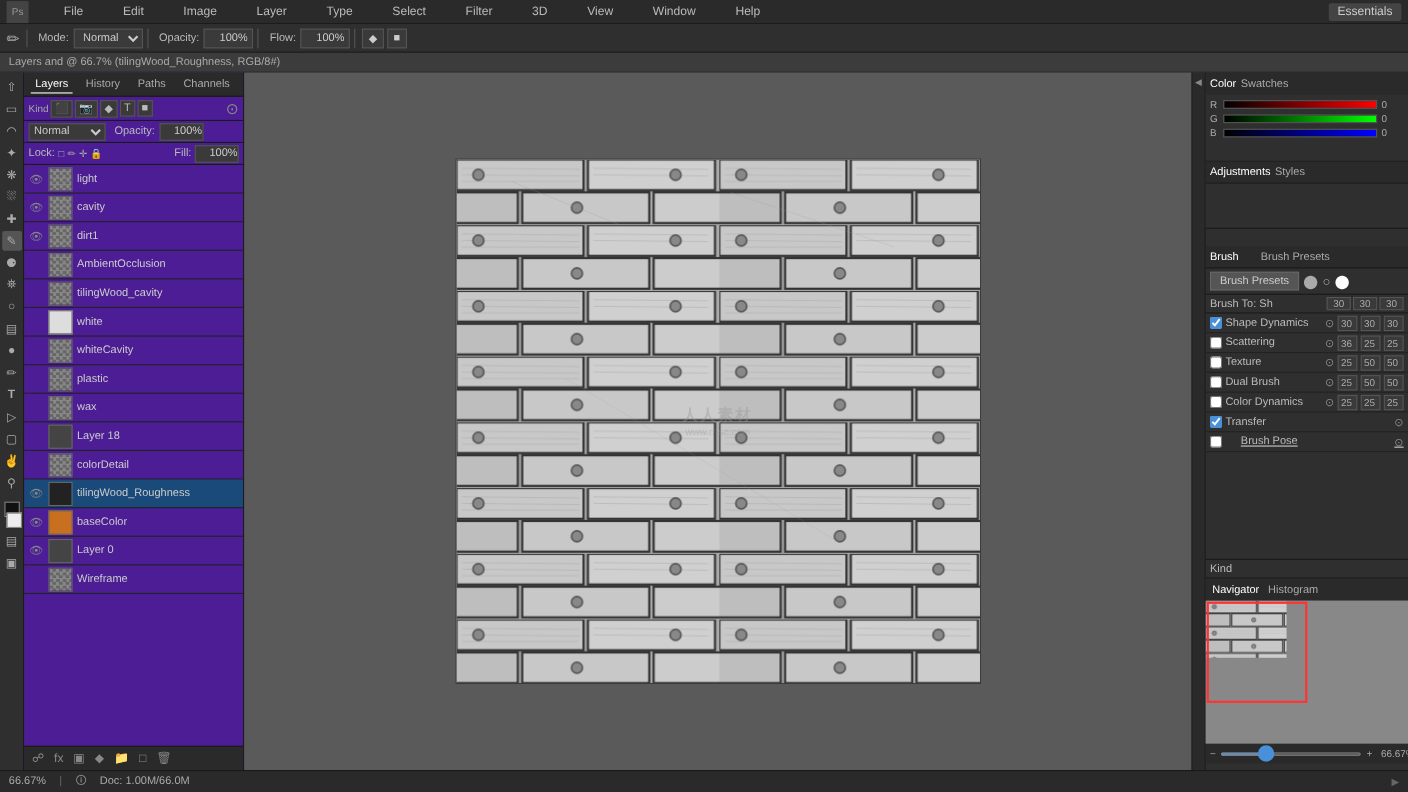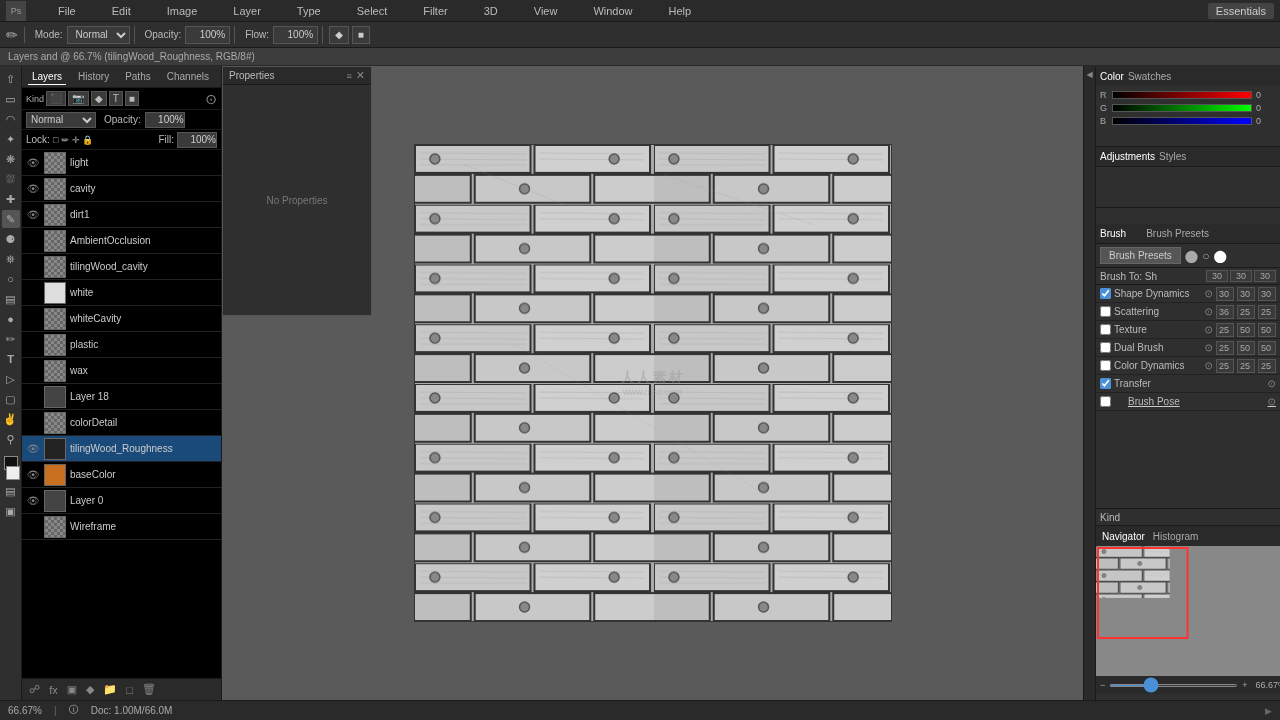--- a/index.html
+++ b/index.html
@@ -126,21 +126,21 @@
       color: #aaa;
       cursor: pointer;
       font-size: 11px;
       border-radius: 2px;
     }
     .tool-btn.active { background: #555; }
 
     
     .layers-panel {
       width: 200px;
-      background: #000000;
+      background: #4c1d95;
       border-right: 1px solid #1a1a1a;
       display: flex;
       flex-direction: column;
     }
     .layers-tabs {
       display: flex;
       height: 22px;
       background: #2a2a2a;
       align-items: center;
       padding: 0 6px;
@@ -617,30 +617,20 @@
       <span class="layer-bottom-btn">▣</span>
       <span class="layer-bottom-btn">◆</span>
       <span class="layer-bottom-btn">📁</span>
       <span class="layer-bottom-btn">□</span>
       <span class="layer-bottom-btn">🗑</span>
     </div>
   </div>
 
   <div class="canvas-area">
 
-    <div class="properties-panel" style="position:absolute;left:0;top:0;width:150px;height:250px;z-index:10;">
-      <div class="properties-header">
-        <span class="properties-title">Properties</span>
-        <span style="font-size:9px;color:#888;cursor:pointer;margin-right:4px;">≡</span>
-        <span class="properties-close">✕</span>
-      </div>
-      <div class="properties-content">
-        <span class="properties-empty">No Properties</span>
-      </div>
-    </div>
 
     <div class="canvas-container">
       <div class="canvas-image">
         <svg class="brick-svg" viewBox="0 0 478 478" preserveAspectRatio="none">
           <defs>
             <pattern id="brickPat" x="0" y="0" width="240" height="60" patternUnits="userSpaceOnUse">
 
               <rect x="0" y="0" width="116" height="28" fill="#c8c8c8" stroke="#333" stroke-width="2"></rect>
               <rect x="120" y="0" width="116" height="28" fill="#d0d0d0" stroke="#333" stroke-width="2"></rect>
 

